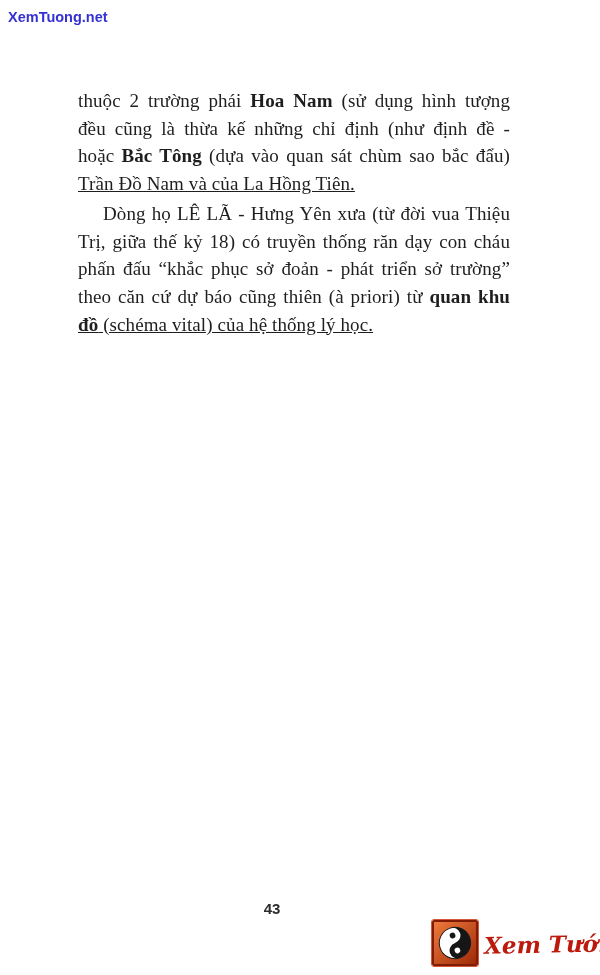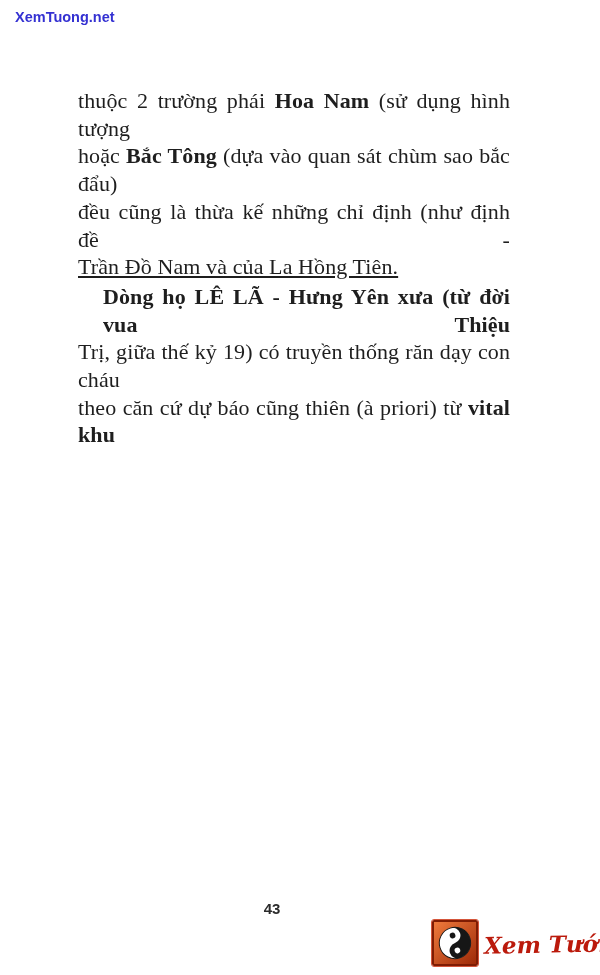--- a/index.html
+++ b/index.html
@@ -5,42 +5,42 @@
   html,body{margin:0;padding:0;background:#ffffff;}
   .page{
     position:relative;
     width:600px;height:975px;
     background:#ffffff;
     overflow:hidden;
     font-family:"Liberation Serif","DejaVu Serif",serif;
   }
   
   .site-link{
-    position:absolute;left:15px;top:9px;
+    position:absolute;left:8px;top:9px;
     font-family:"Liberation Sans","DejaVu Sans",sans-serif;
     font-size:14.5px;font-weight:bold;
     color:var(--link-color,#3431d2);
     text-decoration:none;
     cursor:pointer;
   }
   
   .page-text{
     position:absolute;left:78px;top:87px;width:432px;
     color:var(--text-color,#1e1e1e);
-    font-size:22px;line-height:27.7px;
+    font-size:19px;line-height:27.7px;
     letter-spacing:0.1px;
   }
   .line{
     text-align:justify;
     text-align-last:justify;
   }
   .line.last{text-align-last:left;text-decoration:underline;}
   .line.indent{padding-left:25px;}
   .line .b{font-weight:bold;}
-  .para2{margin-top:2px;font-weight:bold;}
+  .para2{margin-top:2px;}
   
   .page-number{
     position:absolute;left:0;top:900px;width:544px;
     text-align:center;
     font-family:"Liberation Sans","DejaVu Sans",sans-serif;
     font-size:15px;font-weight:bold;
     color:var(--page-num-color,#2b2b2b);
   }
   
   .footer-logo{
@@ -70,26 +70,28 @@
 </style>
 </head>
 <body>
 
 <div class="page">
 
   <a class="site-link">XemTuong.net</a>
 
   <div class="page-text">
       <div class="line"><span>thuộc 2 trường phái </span><span class="b">Hoa Nam</span><span> (sử dụng hình tượng</span></div>
+      <div class="line"><span>đều cũng là thừa kế những chỉ định (như định đề -</span></div>
       <div class="line"><span>hoặc </span><span class="b">Bắc Tông</span><span> (dựa vào quan sát chùm sao bắc đẩu)</span></div>
-      <div class="line"><span>đều cũng là thừa kế những chỉ định (như định đề -</span></div>
       <div class="line last"><span>Trần Đồ Nam và của La Hồng Tiên.</span></div>
       <div class="line indent para2"><span>Dòng họ LÊ LÃ - Hưng Yên xưa (từ đời vua Thiệu</span></div>
-      <div class="line"><span>Trị, giữa thế kỷ 19) có truyền thống răn dạy con cháu</span></div>
-      <div class="line"><span>theo căn cứ dự báo cũng thiên (à priori) từ </span><span class="b">vital khu</span></div>
+      <div class="line"><span>Trị, giữa thế kỷ 18) có truyền thống răn dạy con cháu</span></div>
+      <div class="line"><span>phấn đấu “khắc phục sở đoản - phát triển sở trường”</span></div>
+      <div class="line"><span>theo căn cứ dự báo cũng thiên (à priori) từ </span><span class="b">quan khu</span></div>
+      <div class="line last"><span class="b">đồ</span><span> (schéma vital) của hệ thống lý học.</span></div>
     </div>
 
   <div class="page-number">43</div>
 
   <a class="footer-logo">
     <span class="yy-box">
       <svg width="38" height="38" viewBox="0 0 40 40" aria-hidden="true">
         <g transform="rotate(-18 20 20)">
           <circle cx="20" cy="20" r="16.5" fill="#ffffff" stroke="#161616" stroke-width="1"></circle>
           <path d="M20,3.5 A16.5,16.5 0 0 1 20,36.5 A8.25,8.25 0 0 1 20,20 A8.25,8.25 0 0 0 20,3.5 Z" fill="#161616"></path>

